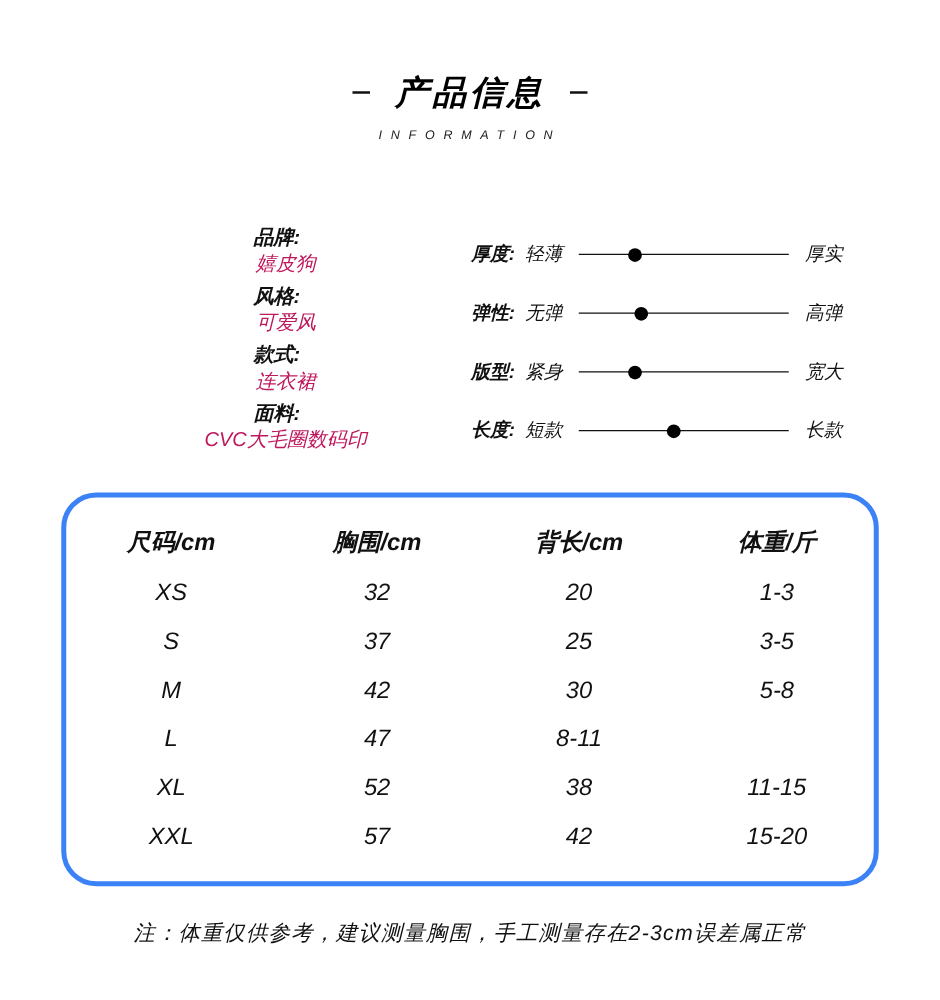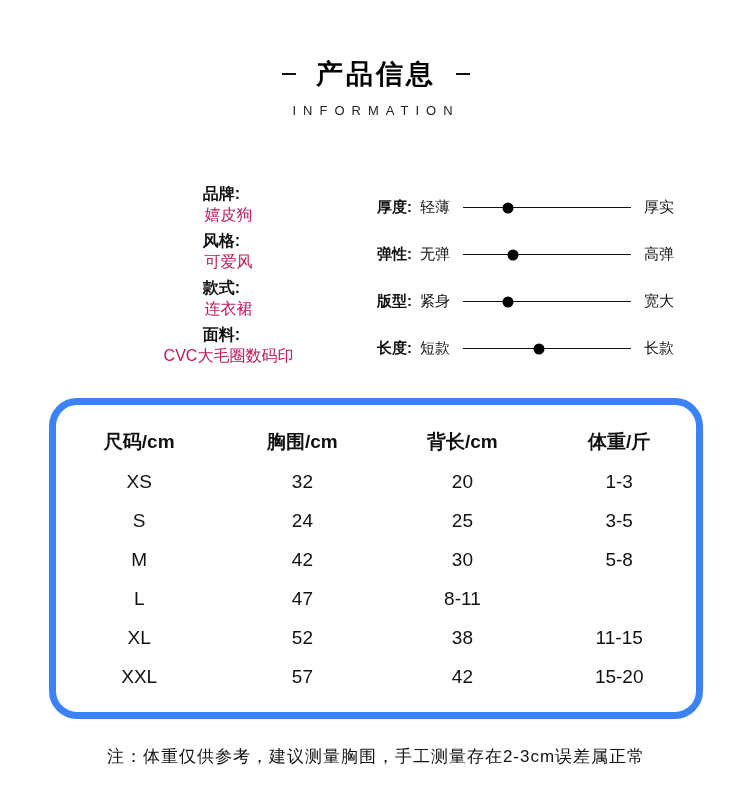--- a/index.html
+++ b/index.html
@@ -5,36 +5,36 @@
   html, body {
     margin: 0;
     padding: 0;
     background: #ffffff;
     width: 752px;
     height: 800px;
     overflow: hidden;
     font-family: "Liberation Sans", sans-serif;
     color: #111;
   }
-  .page { width: 752px; height: 740px; position: relative; }
+  .page { width: 752px; height: 740px; position: relative; font-style: italic; }
 
   
   header { padding-top: 56px; text-align: center; }
   .title-row { display: flex; align-items: center; justify-content: center; gap: 20px; }
   .title-row h1 {
     margin: 0;
     font-size: 27px;
     font-weight: bold;
     letter-spacing: 3px;
     color: #000;
   }
   .dash { width: 14px; height: 2px; background: #111; display: inline-block; }
   .subtitle {
     margin-top: 11px;
-    font-size: 13px;
+    font-size: 10px;
     letter-spacing: 7px;
     color: #222;
   }
 
   
   .info {
     margin-top: 66px;
     padding: 0 78px 0 80px;
     display: flex;
     justify-content: space-between;
@@ -63,21 +63,21 @@
     width: 11px;
     height: 11px;
     border-radius: 50%;
     background: #000;
   }
 
   
   .size-table {
     margin: 26px auto 0;
     width: 654px;
-    border: 7px solid #3b82f6;
+    border: 4px solid #3b82f6;
     border-radius: 28px;
     padding: 16px 0 16px;
     box-sizing: border-box;
   }
   .t-row {
     display: grid;
     grid-template-columns: 26% 25% 25% 24%;
     text-align: center;
     font-size: 19px;
     height: 39px;
@@ -174,21 +174,21 @@
       <span>体重/斤</span>
     </div>
     <div class="t-row">
       <span>XS</span>
       <span>32</span>
       <span>20</span>
       <span>1-3</span>
     </div>
     <div class="t-row">
       <span>S</span>
-      <span>24</span>
+      <span>37</span>
       <span>25</span>
       <span>3-5</span>
     </div>
     <div class="t-row">
       <span>M</span>
       <span>42</span>
       <span>30</span>
       <span>5-8</span>
     </div>
     <div class="t-row">

